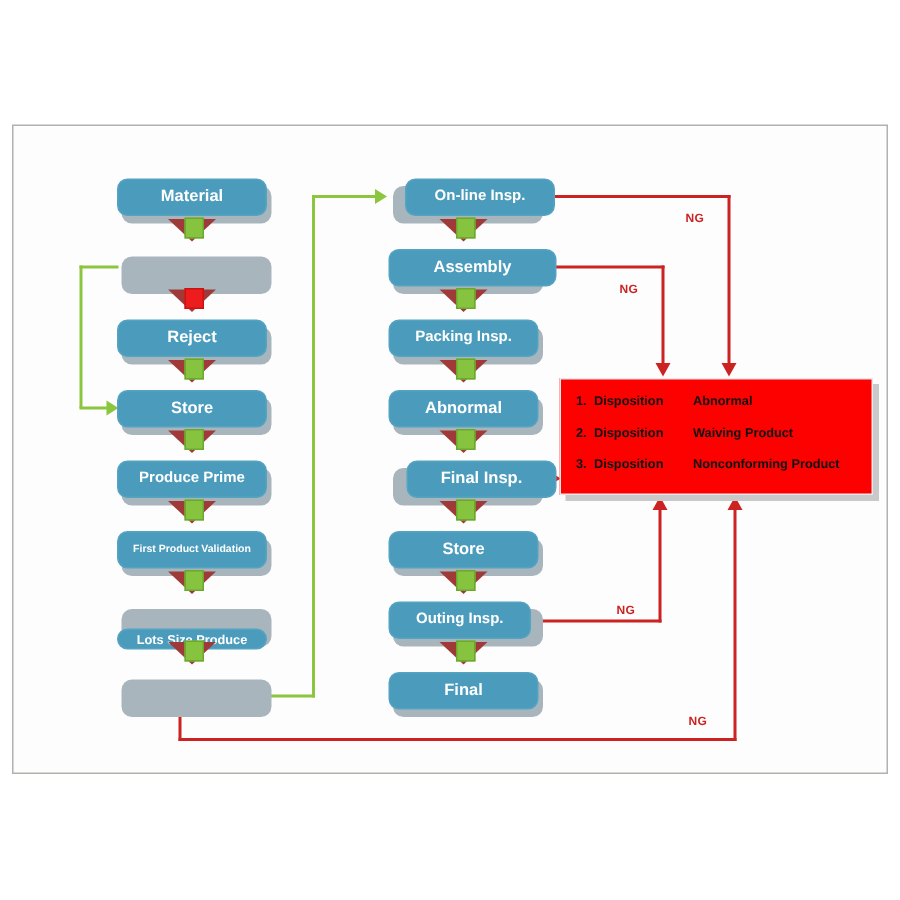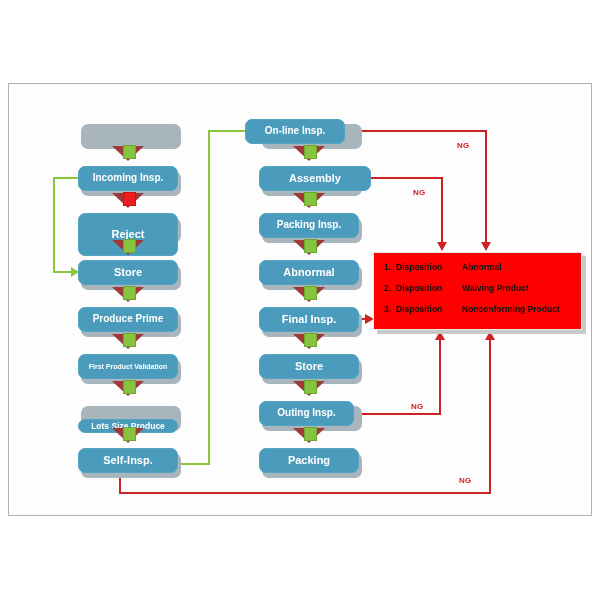--- a/index.html
+++ b/index.html
@@ -60,36 +60,36 @@
   #disp .num{width:12px;}
   #disp .act{width:66px;}
   #disp .obj{}
 </style>
 </head>
 <body>
 
 <div id="canvas">
 
   <div class="shadow" style="left:72px;top:40px;width:100px;height:25px;"></div>
+  <div class="node" style="left:69px;top:35px;width:100px;height:25px;font-size:11px;">
+    <span class="lbl">Material</span>
+  </div>
   <div class="conn" style="left:103px;top:60px;">
     <div class="chev"></div>
     <div class="sq"></div>
   </div>
 
   <div class="shadow" style="left:72px;top:87px;width:100px;height:25px;"></div>
-  <div class="node" style="left:69px;top:82px;width:100px;height:25px;font-size:10px;">
-    <span class="lbl">Incoming Insp.</span>
-  </div>
   <div class="conn red" style="left:103px;top:107px;">
     <div class="chev"></div>
     <div class="sq"></div>
   </div>
 
   <div class="shadow" style="left:72px;top:134px;width:100px;height:25px;"></div>
-  <div class="node" style="left:69px;top:129px;width:100px;height:43px;font-size:11px;">
+  <div class="node" style="left:69px;top:129px;width:100px;height:25px;font-size:11px;">
     <span class="lbl">Reject</span>
   </div>
   <div class="conn" style="left:103px;top:154px;">
     <div class="chev"></div>
     <div class="sq"></div>
   </div>
 
   <div class="shadow" style="left:72px;top:181px;width:100px;height:25px;"></div>
   <div class="node" style="left:69px;top:176px;width:100px;height:25px;font-size:11px;">
     <span class="lbl">Store</span>
@@ -120,26 +120,23 @@
   <div class="shadow" style="left:72px;top:322px;width:100px;height:25px;"></div>
   <div class="node" style="left:69px;top:335px;width:100px;height:14px;font-size:8.5px;text-align:center;">
     <span class="lbl">Lots Size Produce</span>
   </div>
   <div class="conn" style="left:103px;top:342px;">
     <div class="chev"></div>
     <div class="sq"></div>
   </div>
 
   <div class="shadow" style="left:72px;top:369px;width:100px;height:25px;"></div>
-  <div class="node" style="left:69px;top:364px;width:100px;height:25px;font-size:11px;">
-    <span class="lbl">Self-Insp.</span>
-  </div>
 
   <div class="shadow" style="left:253px;top:40px;width:100px;height:25px;"></div>
-  <div class="node" style="left:236px;top:35px;width:100px;height:25px;font-size:10px;">
+  <div class="node" style="left:261px;top:35px;width:100px;height:25px;font-size:10px;">
     <span class="lbl">On-line Insp.</span>
   </div>
   <div class="conn" style="left:284px;top:60px;">
     <div class="chev"></div>
     <div class="sq"></div>
   </div>
 
   <div class="shadow" style="left:253px;top:87px;width:100px;height:25px;"></div>
   <div class="node" style="left:250px;top:82px;width:112px;height:25px;font-size:11px;">
     <span class="lbl">Assembly</span>
@@ -161,21 +158,21 @@
   <div class="shadow" style="left:253px;top:181px;width:100px;height:25px;"></div>
   <div class="node" style="left:250px;top:176px;width:100px;height:25px;font-size:11px;">
     <span class="lbl">Abnormal</span>
   </div>
   <div class="conn" style="left:284px;top:201px;">
     <div class="chev"></div>
     <div class="sq"></div>
   </div>
 
   <div class="shadow" style="left:253px;top:228px;width:100px;height:25px;"></div>
-  <div class="node" style="left:250px;top:223px;width:100px;height:25px;font-size:11px;">
+  <div class="node" style="left:262px;top:223px;width:100px;height:25px;font-size:11px;">
     <span class="lbl">Final Insp.</span>
   </div>
   <div class="conn" style="left:284px;top:248px;">
     <div class="chev"></div>
     <div class="sq"></div>
   </div>
 
   <div class="shadow" style="left:253px;top:275px;width:100px;height:25px;"></div>
   <div class="node" style="left:250px;top:270px;width:100px;height:25px;font-size:11px;">
     <span class="lbl">Store</span>
@@ -189,21 +186,21 @@
   <div class="node" style="left:250px;top:317px;width:95px;height:25px;font-size:10px;">
     <span class="lbl">Outing Insp.</span>
   </div>
   <div class="conn" style="left:284px;top:342px;">
     <div class="chev"></div>
     <div class="sq"></div>
   </div>
 
   <div class="shadow" style="left:253px;top:369px;width:100px;height:25px;"></div>
   <div class="node" style="left:250px;top:364px;width:100px;height:25px;font-size:11px;">
-    <span class="lbl">Packing</span>
+    <span class="lbl">Final</span>
   </div>
 
   <div id="disp-shadow" style="left:368px;top:172px;width:209px;height:78px;"></div>
   <div id="disp" style="left:364px;top:168px;width:209px;height:78px;">
     <div class="row">
       <span class="num">1.</span>
       <span class="act">Disposition</span>
       <span class="obj">Abnormal</span>
     </div>
     <div class="row">

